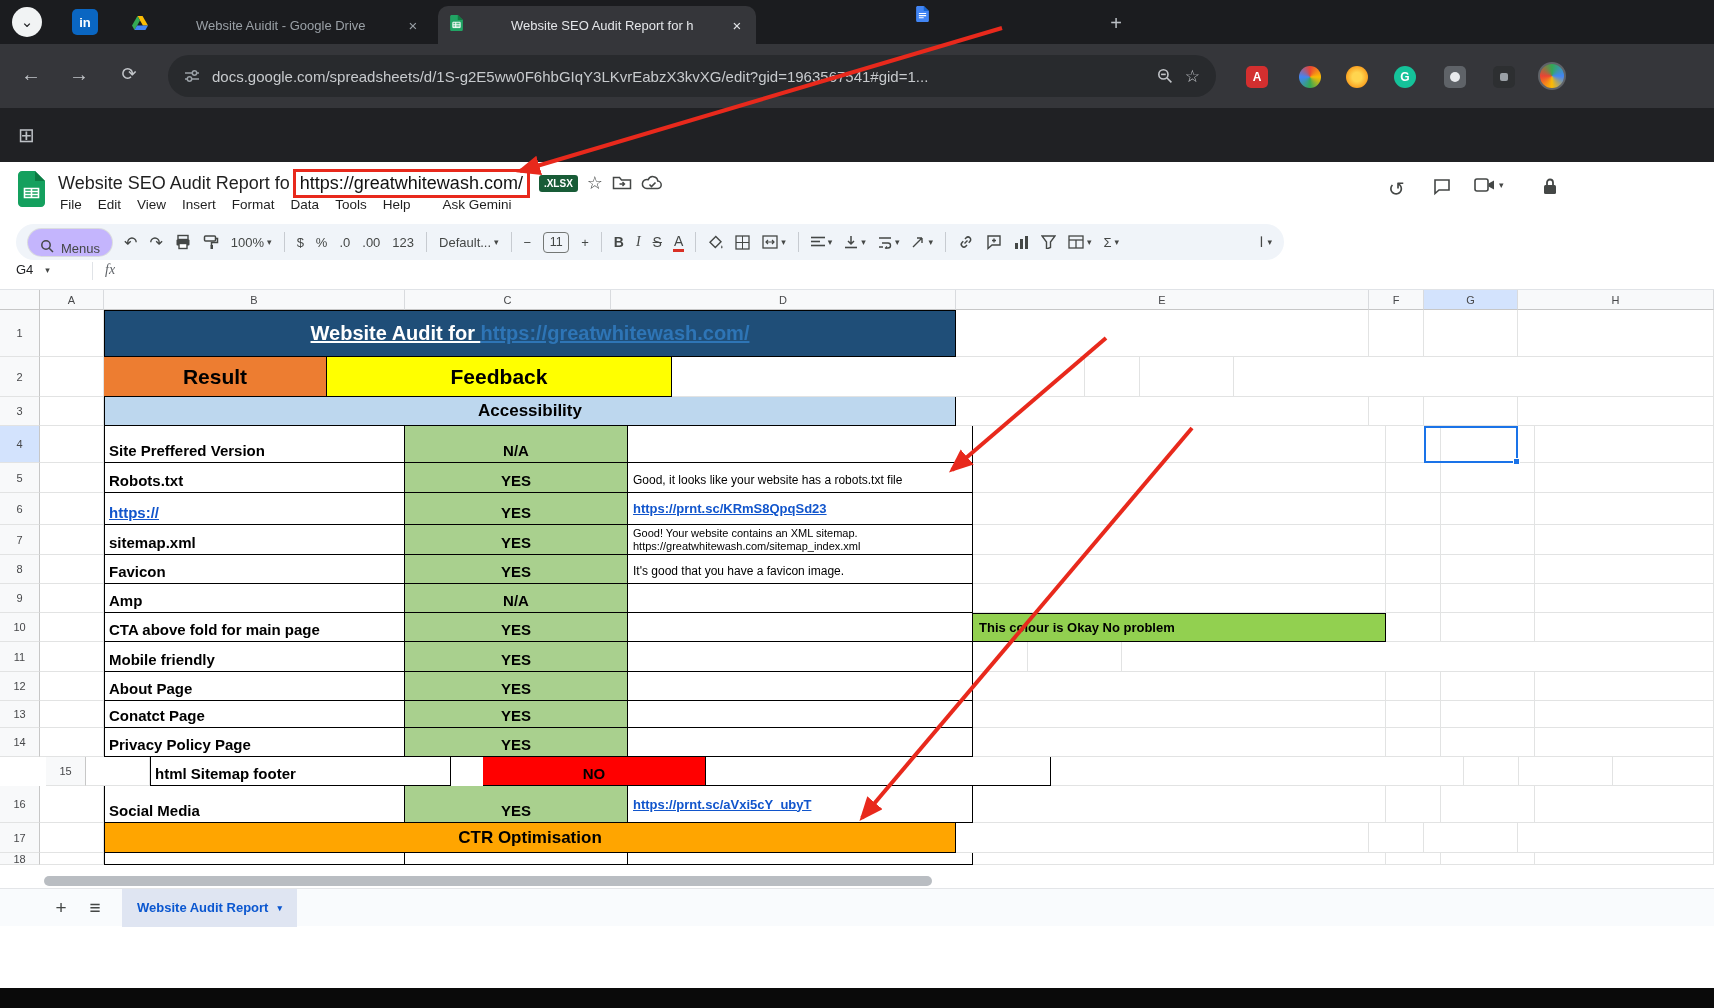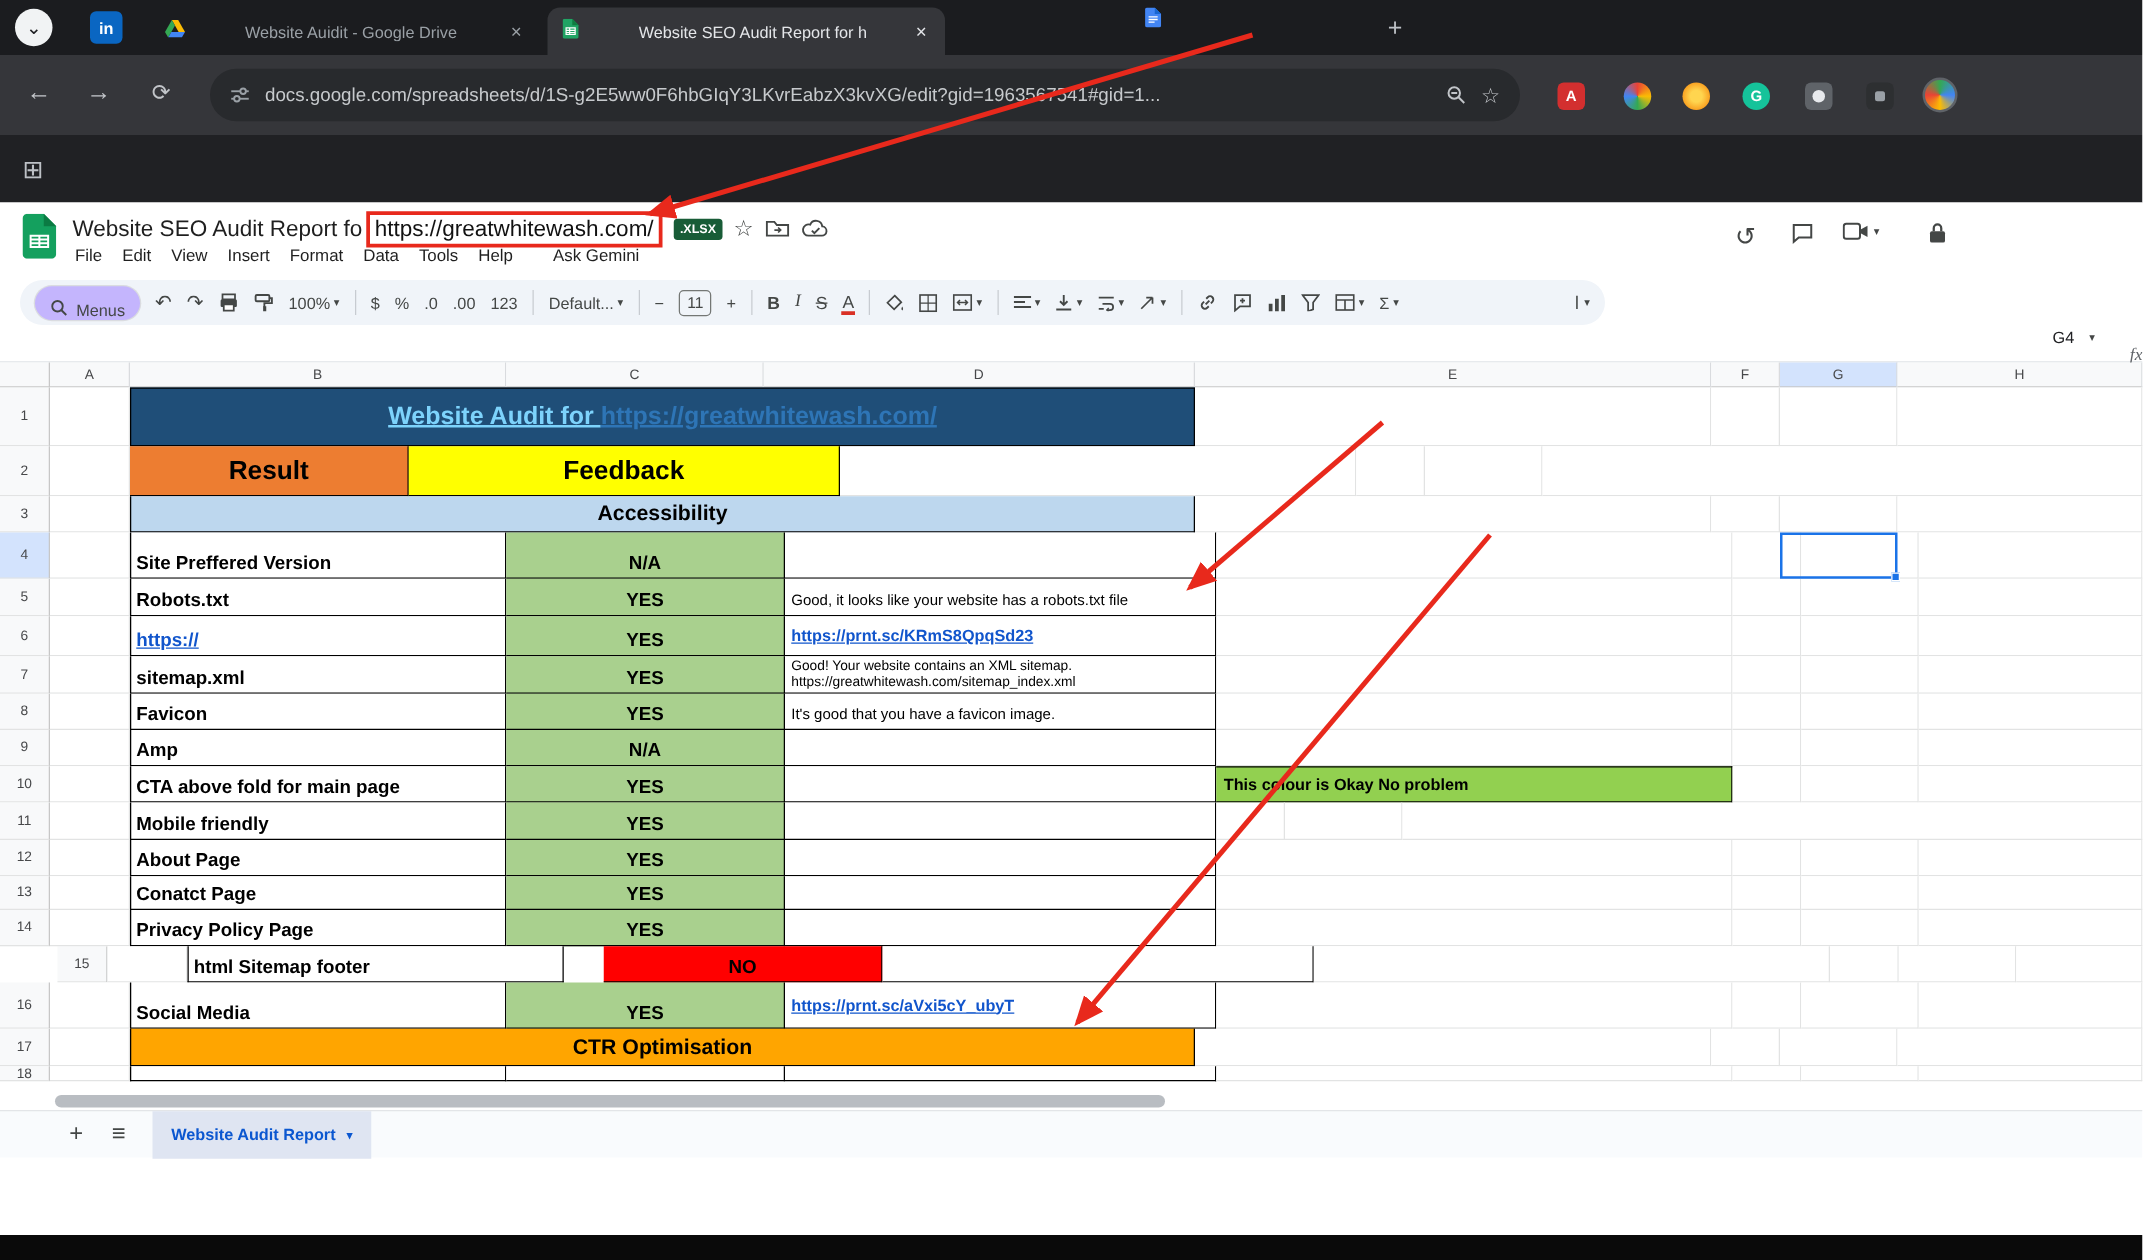--- a/index.html
+++ b/index.html
@@ -63,21 +63,21 @@
     font-size:12.5px; line-height:19px; }
   .tb-bold { font-weight:bold; font-size:14px; }
   .tb-italic { font-style:italic; font-size:14px; font-family:"Liberation Serif",serif; }
   .tb-strike { text-decoration:line-through; font-size:14px; }
   .tb-color { position:relative; font-size:14px; padding-bottom:2px; }
   .tb-color::after { content:""; position:absolute; left:-1px; right:-1px; bottom:-1px; height:3px; background:#d93025; }
   .inputtools { margin-left:auto; display:flex; align-items:center; gap:4px; font-size:14px; }
 
   
   .formulabar { position:absolute; top:262px; left:0; right:0; height:28px; background:#fff;
-    border-bottom:1px solid #e0e3e7; display:flex; align-items:flex-end;flex-direction:column; }
+    border-bottom:1px solid #e0e3e7; display:flex; align-items:flex-start; }
   .namebox { width:88px; padding-left:16px; font-size:13px; color:#202124; display:flex; align-items:center; gap:12px; }
   .fbdiv { width:1px; height:18px; background:#e0e3e7; margin:0 12px 0 4px; }
   .fx { font-style:italic; font-family:"Liberation Serif",serif; color:#5f6368; font-size:14px; }
 
   
   .gridwrap { position:absolute; top:290px; left:0; width:1714px; }
   .colhdr { display:flex; height:20px; }
   .corner { width:40px; background:#f8f9fa; border-right:1px solid #c7c7c7; border-bottom:1px solid #c7c7c7; }
   .ch { background:#f8f9fa; border-right:1px solid #d9dbde; border-bottom:1px solid #c7c7c7;
     font-size:11px; color:#47484a; display:flex; align-items:center; justify-content:center; }
@@ -95,21 +95,21 @@
   .blkL { border-left:1px solid #000; }
   .blkT { border-top:1px solid #000; }
   .bgTitle { background:var(--c-title_bg,#1F4E78); }
   .bgYellow { background:var(--c-header_yellow,#FFFF00); }
   .bgOrange { background:var(--c-header_orange,#ED7D31); }
   .bgSection { background:var(--c-section_blue,#BDD7EE); }
   .bgGreen { background:var(--c-result_green,#A9D08E); }
   .bgRed { background:var(--c-alert_red,#FF0000);margin-left:32px; }
   .bgCTR { background:var(--c-ctr_orange,#FFA500); }
   .tTitle { display:flex; align-items:center; justify-content:center; font-size:20px; font-weight:bold; white-space:pre; }
-  .tTitle .pfx { color:#7dd3fc; text-decoration:underline; }
+  .tTitle .pfx { color:#ffffff; text-decoration:underline; }
   .tTitle .lnk { color:var(--c-title_link,#2E75B6); text-decoration:underline; }
   .tHdr { display:flex; align-items:center; justify-content:center; font-weight:bold; font-size:21px; color:#000; }
   .tSec { display:flex; align-items:center; justify-content:center; font-weight:bold; font-size:17px; color:#000; }
   .tCat { display:flex; align-items:flex-end; padding:0 2px 3px 4px; font-weight:bold; font-size:15px; color:#000; }
   .tRes { display:flex; align-items:flex-end; justify-content:center; padding-bottom:3px; font-weight:bold; font-size:15px; color:#000; }
   .tFb { display:flex; align-items:flex-end; padding:0 2px 5px 5px; font-size:12px; color:#000; }
   .tFb2 { display:flex; flex-direction:column; justify-content:flex-end; padding:0 2px 1px 5px; font-size:11px; line-height:1.2; color:#000; }
   .linkCell { display:flex; align-items:center; padding-left:5px; font-size:13px; }
   .cLink { color:var(--c-hyperlink,#1155CC); text-decoration:underline; font-weight:bold; }
   .catLink { display:flex; align-items:flex-end; padding:0 0 3px 4px; font-size:15px; }

